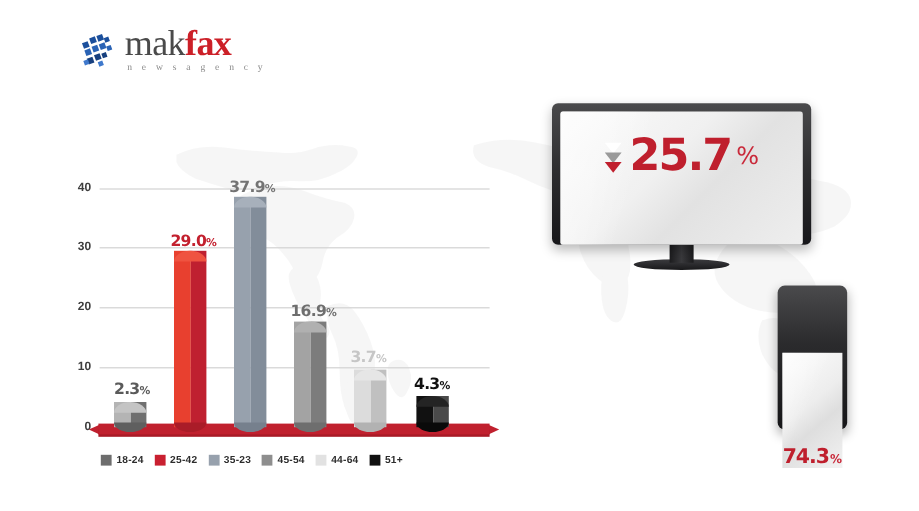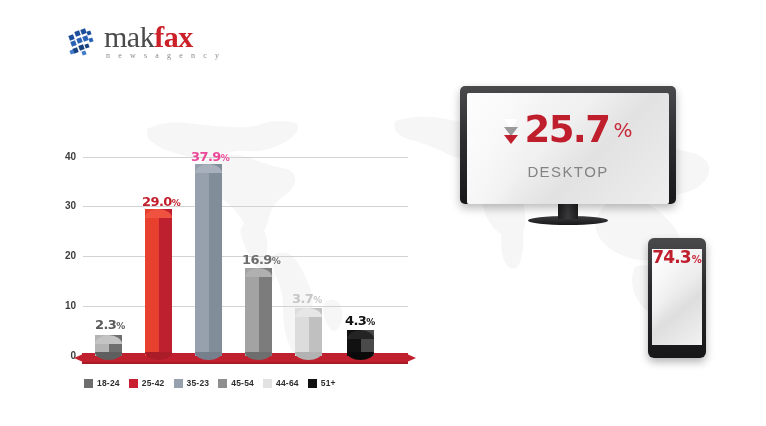--- a/index.html
+++ b/index.html
@@ -266,22 +266,23 @@
     background: linear-gradient(180deg, #4a4a4c 0%, #2b2b2d 40%, #161618 100%);
     box-shadow: 0 4px 9px rgba(0,0,0,0.3);
     padding: 11px 4px 13px 4px;
   }
   #ph-screen {
     position: relative;
     width: 100%; height: 100%;
     background: linear-gradient(140deg, #fdfdfd 0%, #ededed 45%, #dedede 62%, #f2f2f2 100%);
     overflow: hidden;
     display: flex;
-    align-items: flex-start;
+    align-items: flex-end;
     justify-content: center;
+    margin-top: 45px;
   }
   #ph-glare {
     position: absolute;
     left: -30%; top: -35%;
     width: 130%; height: 150%;
     background: linear-gradient(115deg, rgba(255,255,255,0.8) 0%, rgba(255,255,255,0.3) 42%, rgba(255,255,255,0) 55%);
     pointer-events: none;
   }
   #ph-stat {
     position: relative;
@@ -407,21 +408,21 @@
     <div class="barlabel" style="left:94px; top:55px; color:#c3202e;">
       <span><span>29.0</span><span class="pct">%</span></span>
     </div>
 
     <div class="bar" style="left:147px; width:27px; height:192px; bottom:29px;">
       <div class="bodyL" style="background:#97a1ad"></div>
       <div class="bodyR" style="background:#828d9a"></div>
       <div class="topface" style="background:#a7b0bb"></div>
       <div class="bottomface" style="background:#76808d"></div>
     </div>
-    <div class="barlabel" style="left:143px; top:10px; color:#ec4899;">
+    <div class="barlabel" style="left:143px; top:10px; color:#737373;">
       <span><span>37.9</span><span class="pct">%</span></span>
     </div>
 
     <div class="bar" style="left:197px; width:27px; height:88px; bottom:29px;">
       <div class="bodyL" style="background:#a3a3a3"></div>
       <div class="bodyR" style="background:#7c7c7c"></div>
       <div class="topface" style="background:#b0b0b0"></div>
       <div class="bottomface" style="background:#6e6e6e"></div>
     </div>
     <div class="barlabel" style="left:194px; top:113px; color:#6e6e6e;">
@@ -484,21 +485,20 @@
         <div id="mon-glare"></div>
         <div id="mon-stat">
           <div id="mon-arrows">
             <span class="dtri t1"></span>
             <span class="dtri t2"></span>
             <span class="dtri t3"></span>
           </div>
           <span id="mon-num">25.7</span>
           <span id="mon-pct">%</span>
         </div>
-        <div id="mon-caption">DESKTOP</div>
       </div>
     </div>
   </div>
 
   <div id="phone">
     <div id="ph-caption">MOBILE</div>
     <div id="ph-body">
       <div id="ph-screen">
         <div id="ph-glare"></div>
         <div id="ph-stat">

